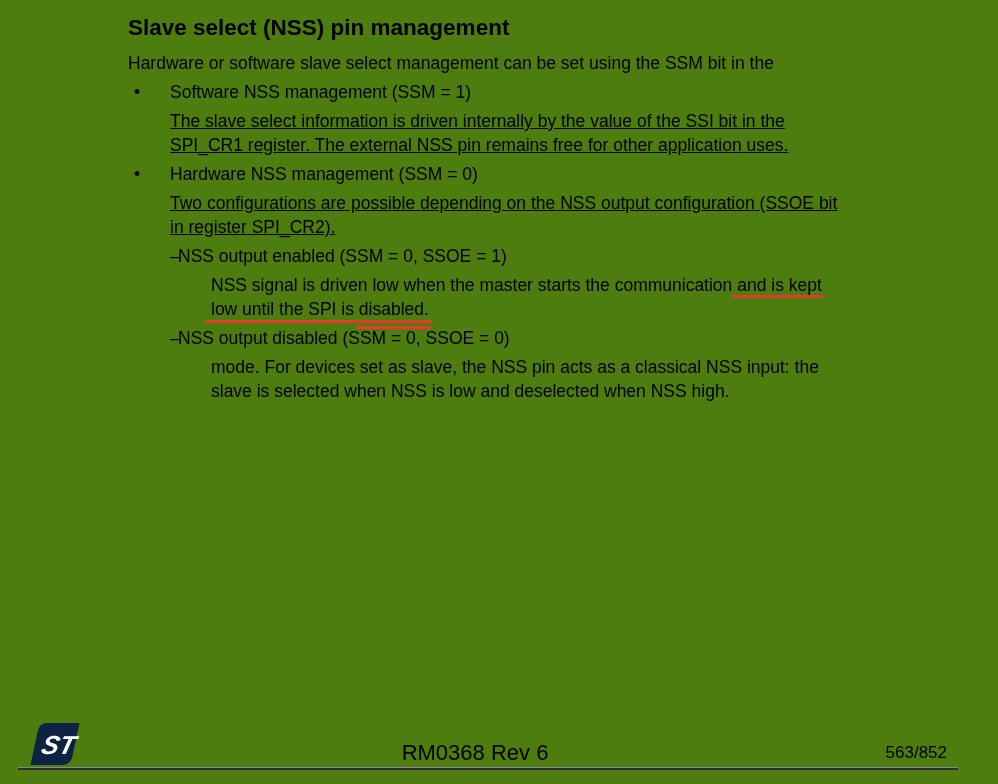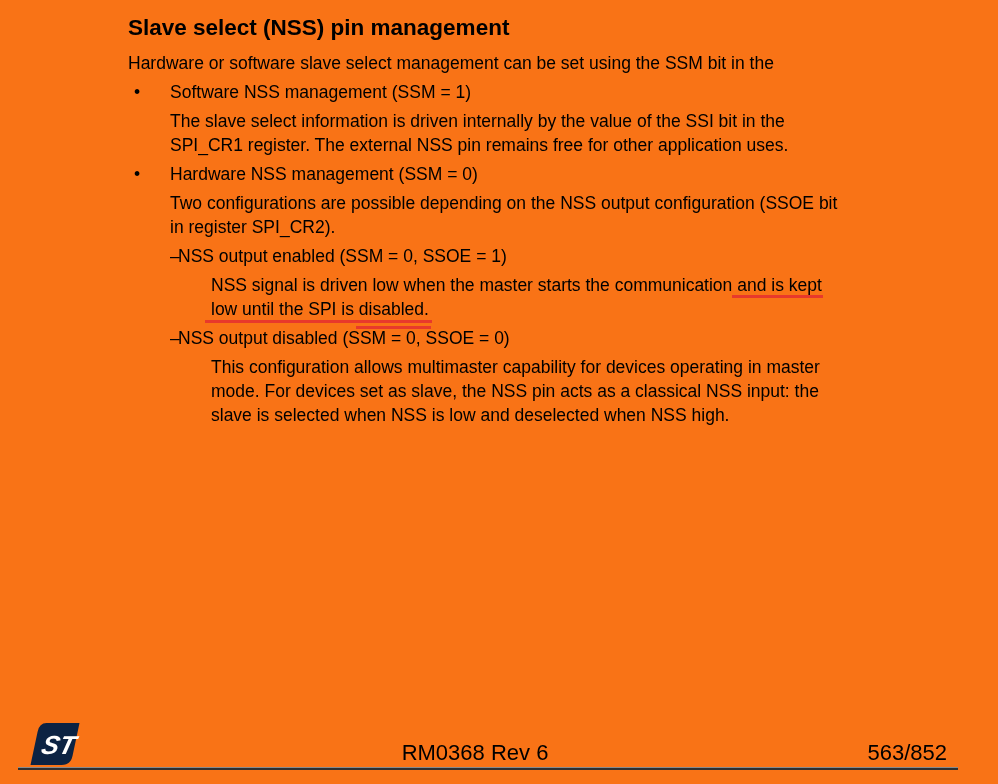--- a/index.html
+++ b/index.html
@@ -1,20 +1,20 @@
 <!DOCTYPE html>
 <html style="--red: #e8392b; --navy: #0c2343;"><head>
 <meta charset="utf-8">
 <style>
   html, body { margin: 0; padding: 0; background: #ffffff; }
   .page {
     position: relative;
     width: 998px;
     height: 784px;
-    background: #f97316;
+    background: #4d7c0f;
     overflow: hidden;
     font-family: "Liberation Sans", sans-serif;
     font-size: 17.5px;
     color: #000000;
   }
   .content {
     position: absolute;
     left: 128px;
     top: 14px;
     width: 830px;
@@ -27,21 +27,21 @@
     white-space: nowrap;
   }
   .line { line-height: 24px; white-space: nowrap; }
   .para { margin: 0 0 5px 0; }
   .row { position: relative; margin: 0 0 5px 0; line-height: 24px; white-space: nowrap; }
   .row .marker { position: absolute; top: 0; }
   .row.bullet-row .marker { left: 6px; }
   .row.bullet-row .row-text { margin-left: 42px; display: inline-block; }
   .row.dash-row .marker { left: 42px; }
   .row.dash-row .row-text { margin-left: 50px; display: inline-block; }
-  .ind1 { margin-left: 42px; }
+  .ind1 { margin-left: 42px; text-decoration: underline; }
   .ind2 { margin-left: 83px; }
 
   
   .rl { position: relative; }
   .rl::after {
     content: "";
     position: absolute;
     left: -5px; right: -1px; bottom: -3px;
     height: 3px;
     background: var(--red, #e8392b);
@@ -68,21 +68,21 @@
     position: absolute;
     left: 0; top: 742px;
     width: 950px;
     text-align: center;
     font-size: 22px;
     line-height: 22px;
   }
   .page-num {
     position: absolute;
     right: 51px; top: 742px;
-    font-size: 22px;
+    font-size: 17px;
     line-height: 22px;
   }
   .logo {
     position: absolute;
     left: 29px; top: 722px;
   }
   .logo-bg { fill: var(--navy, #0c2343); }
   .logo-st {
     fill: #ffffff;
     font-family: "Liberation Sans", sans-serif;
@@ -128,21 +128,20 @@
     <div class="para ind2">
       <div class="line"><span>NSS signal is driven low when the master starts the communication </span><span class="rl">and is kept</span></div>
       <div class="line"><span class="rl rl-low"><span>low until the SPI is </span><span class="rl2">disabled.</span></span></div>
     </div>
 
     <div class="row dash-row">
       <span class="marker">–</span>
       <span class="row-text">NSS output disabled (SSM = 0, SSOE = 0)</span>
     </div>
     <div class="para ind2">
-      <div class="line">This configuration allows multimaster capability for devices operating in master</div>
       <div class="line">mode. For devices set as slave, the NSS pin acts as a classical NSS input: the</div>
       <div class="line">slave is selected when NSS is low and deselected when NSS high.</div>
     </div>
 
   </div>
 
   <div>
     <svg class="logo" width="52" height="44" viewBox="0 0 52 44" aria-hidden="true">
       <path class="logo-bg" d="M17.5 1 H50.5 L43.5 34 Q41.6 43 32.5 43 H1.5 L8.6 9.7 Q10.4 1 17.5 1 Z"></path>
       <text class="logo-st" x="19" y="32" transform="skewX(-14)">ST</text>

